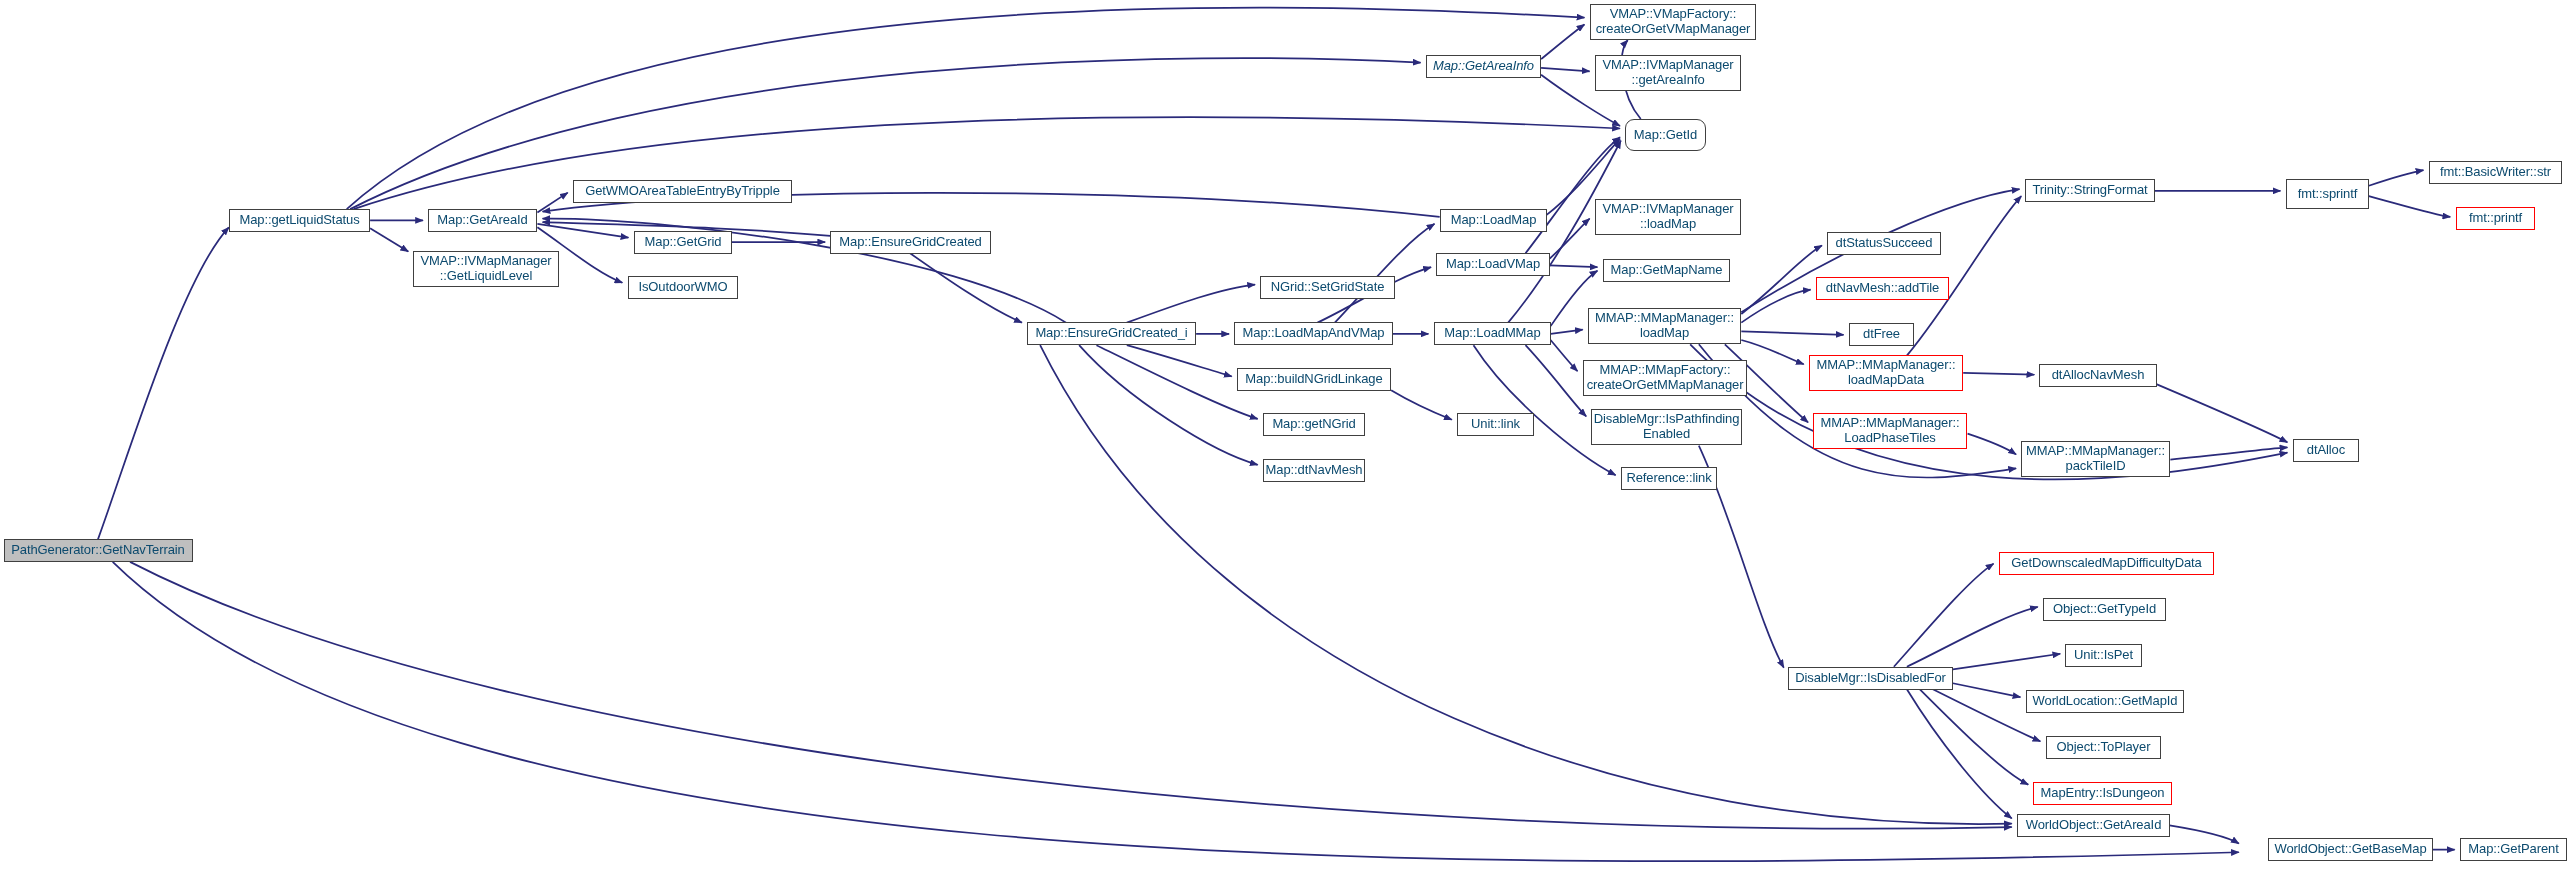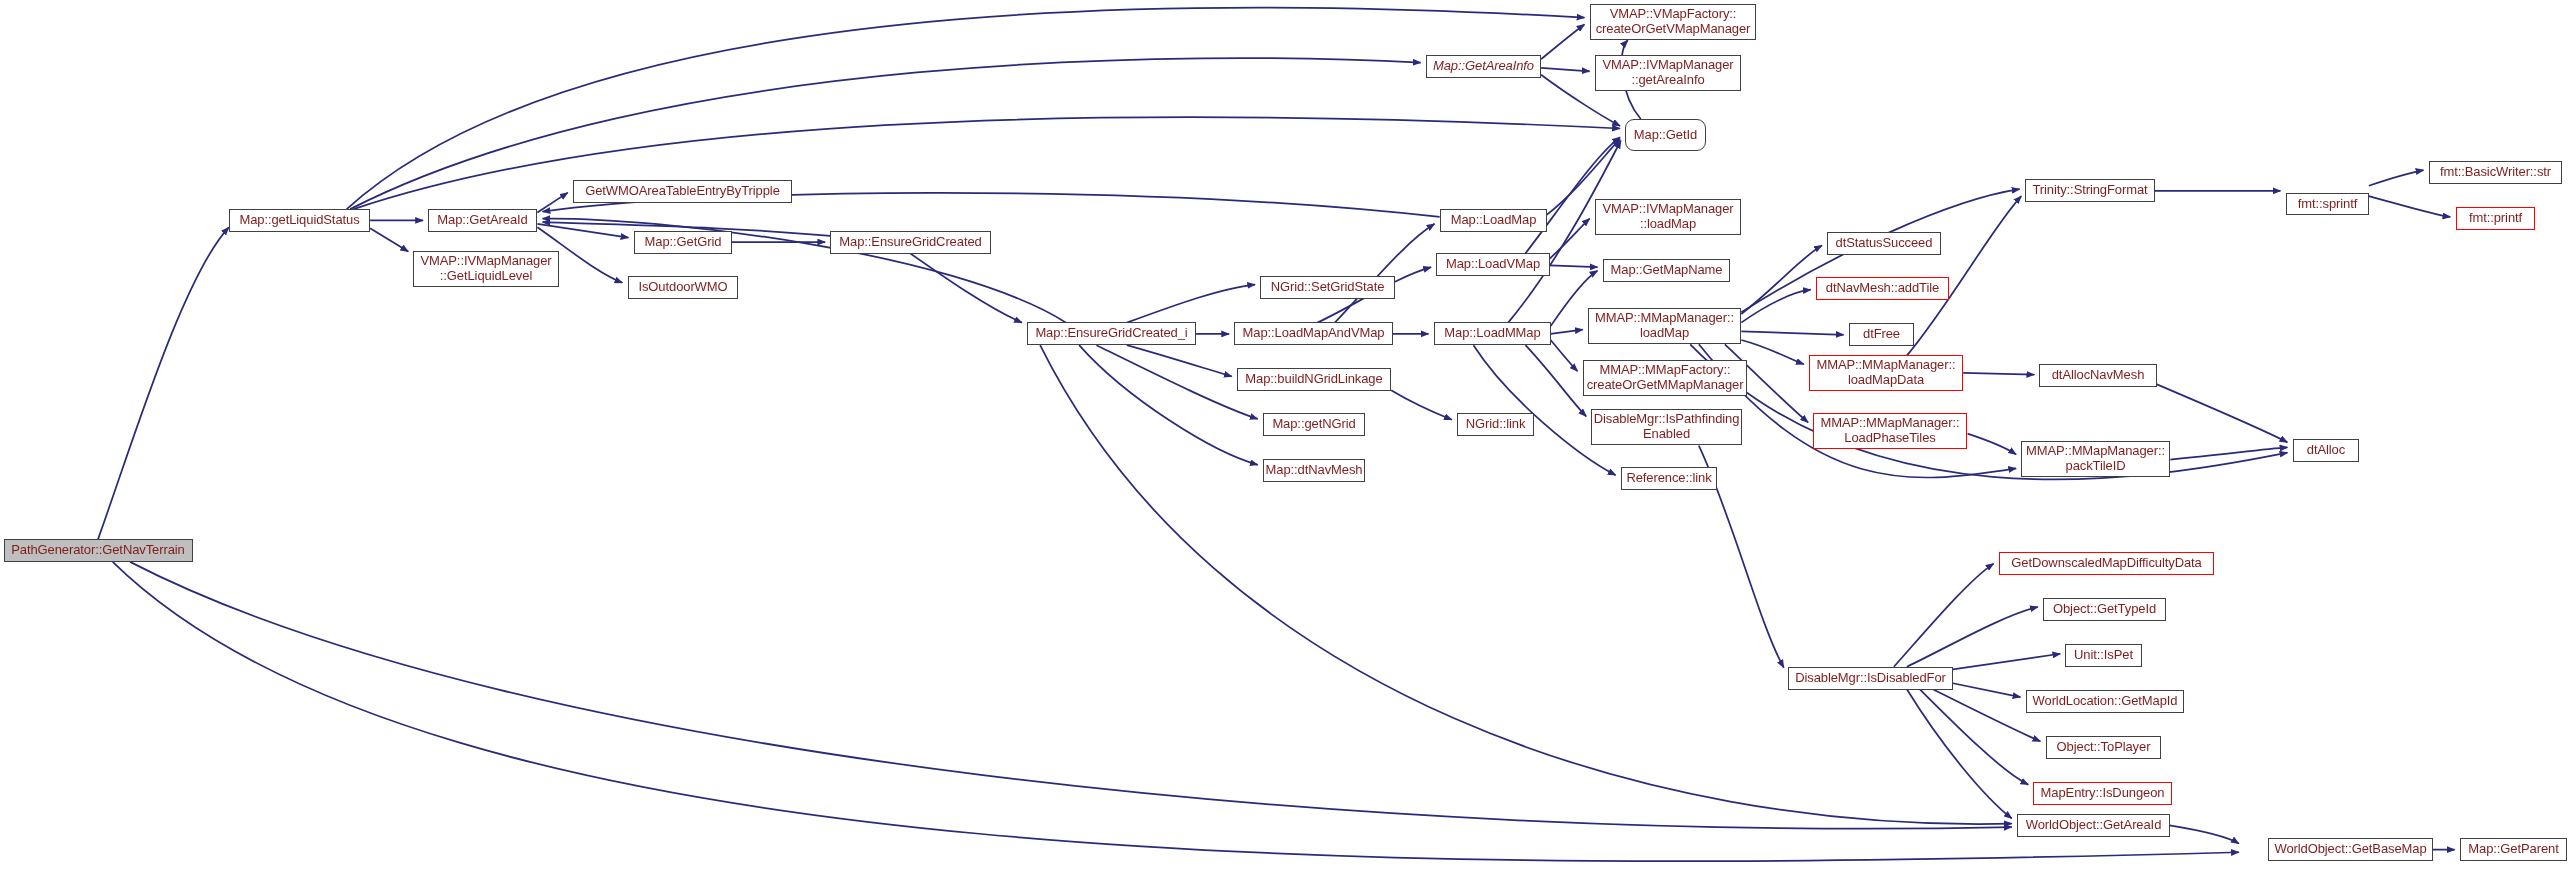--- a/index.html
+++ b/index.html
@@ -20,21 +20,21 @@
     left: 0; top: 0;
     width: 2576px;
     height: 875px;
     pointer-events: none;
   }
   .node {
     position: absolute;
     box-sizing: border-box;
     border: 0.9px solid #404040;
     background: #ffffff;
-    color: #7f1d1d;
+    color: #0c4a6e;
     font-size: 13px;
     line-height: 14.7px;
     display: flex;
     align-items: center;
     justify-content: center;
     text-align: center;
     padding: 0.9px 4.3px;
     white-space: pre-line;
     letter-spacing: -0.1px;
   }
@@ -137,21 +137,21 @@
       <div class="node" style="left: 830px; top: 231px; width: 161px; height: 22.5px;">Map::EnsureGridCreated</div>
       <div class="node" style="left: 1027px; top: 322px; width: 169px; height: 22.5px;">Map::EnsureGridCreated_i</div>
       <div class="node" style="left: 1260px; top: 276px; width: 135px; height: 22.5px;">NGrid::SetGridState</div>
       <div class="node" style="left: 1234px; top: 322px; width: 159px; height: 22.5px;">Map::LoadMapAndVMap</div>
       <div class="node" style="left: 1237px; top: 368px; width: 154px; height: 22.5px;">Map::buildNGridLinkage</div>
       <div class="node" style="left: 1263px; top: 413px; width: 102px; height: 22.5px;">Map::getNGrid</div>
       <div class="node" style="left: 1263px; top: 459px; width: 102px; height: 22.5px;">Map::dtNavMesh</div>
       <div class="node" style="left: 1434px; top: 322px; width: 117px; height: 22.5px;">Map::LoadMMap</div>
       <div class="node" style="left: 1440px; top: 209px; width: 107px; height: 22.5px;">Map::LoadMap</div>
       <div class="node" style="left: 1436px; top: 253px; width: 114px; height: 22.5px;">Map::LoadVMap</div>
-      <div class="node" style="left: 1457px; top: 413px; width: 77px; height: 22.5px;">NGrid::link</div>
+      <div class="node" style="left: 1457px; top: 413px; width: 77px; height: 22.5px;">Unit::link</div>
       <div class="node" style="left: 1595px; top: 199px; width: 146px; height: 36px;">VMAP::IVMapManager
 ::loadMap</div>
       <div class="node" style="left: 1603px; top: 259px; width: 127px; height: 22.5px;">Map::GetMapName</div>
       <div class="node" style="left: 1588px; top: 308px; width: 153px; height: 36px;">MMAP::MMapManager::
 loadMap</div>
       <div class="node" style="left: 1583px; top: 360px; width: 164px; height: 36px;">MMAP::MMapFactory::
 createOrGetMMapManager</div>
       <div class="node" style="left: 1591px; top: 409px; width: 151px; height: 36px;">DisableMgr::IsPathfinding
 Enabled</div>
       <div class="node" style="left: 1621px; top: 467px; width: 96px; height: 22.5px;">Reference::link</div>
@@ -162,21 +162,21 @@
 ::getAreaInfo</div>
       <div class="node" style="left: 1625px; top: 119px; width: 81px; height: 32px; border-radius: 9px;">Map::GetId</div>
       <div class="node" style="left: 1827px; top: 232px; width: 114px; height: 22.5px;">dtStatusSucceed</div>
       <div class="node red" style="left: 1816px; top: 277px; width: 133px; height: 22.5px;">dtNavMesh::addTile</div>
       <div class="node" style="left: 1849px; top: 323px; width: 65px; height: 22.5px;">dtFree</div>
       <div class="node red" style="left: 1809px; top: 355px; width: 154px; height: 36px;">MMAP::MMapManager::
 loadMapData</div>
       <div class="node red" style="left: 1813px; top: 413px; width: 154px; height: 36px;">MMAP::MMapManager::
 LoadPhaseTiles</div>
       <div class="node" style="left: 2025px; top: 179px; width: 130px; height: 22.5px;">Trinity::StringFormat</div>
-      <div class="node" style="left: 2286px; top: 193px; width: 83px; height: 22px;">fmt::sprintf</div>
+      <div class="node" style="left: 2286px; top: 179px; width: 83px; height: 30px;">fmt::sprintf</div>
       <div class="node" style="left: 2429px; top: 161px; width: 133px; height: 22.5px;">fmt::BasicWriter::str</div>
       <div class="node red" style="left: 2456px; top: 207px; width: 79px; height: 22.5px;">fmt::printf</div>
       <div class="node" style="left: 2039px; top: 364px; width: 118px; height: 22.5px;">dtAllocNavMesh</div>
       <div class="node" style="left: 2021px; top: 441px; width: 149px; height: 36px;">MMAP::MMapManager::
 packTileID</div>
       <div class="node" style="left: 2293px; top: 439px; width: 66px; height: 22.5px;">dtAlloc</div>
       <div class="node" style="left: 1788px; top: 667px; width: 165px; height: 22.5px;">DisableMgr::IsDisabledFor</div>
       <div class="node red" style="left: 1999px; top: 552px; width: 215px; height: 22.5px;">GetDownscaledMapDifficultyData</div>
       <div class="node" style="left: 2043px; top: 598px; width: 123px; height: 22.5px;">Object::GetTypeId</div>
       <div class="node" style="left: 2065px; top: 644px; width: 77px; height: 22.5px;">Unit::IsPet</div>

